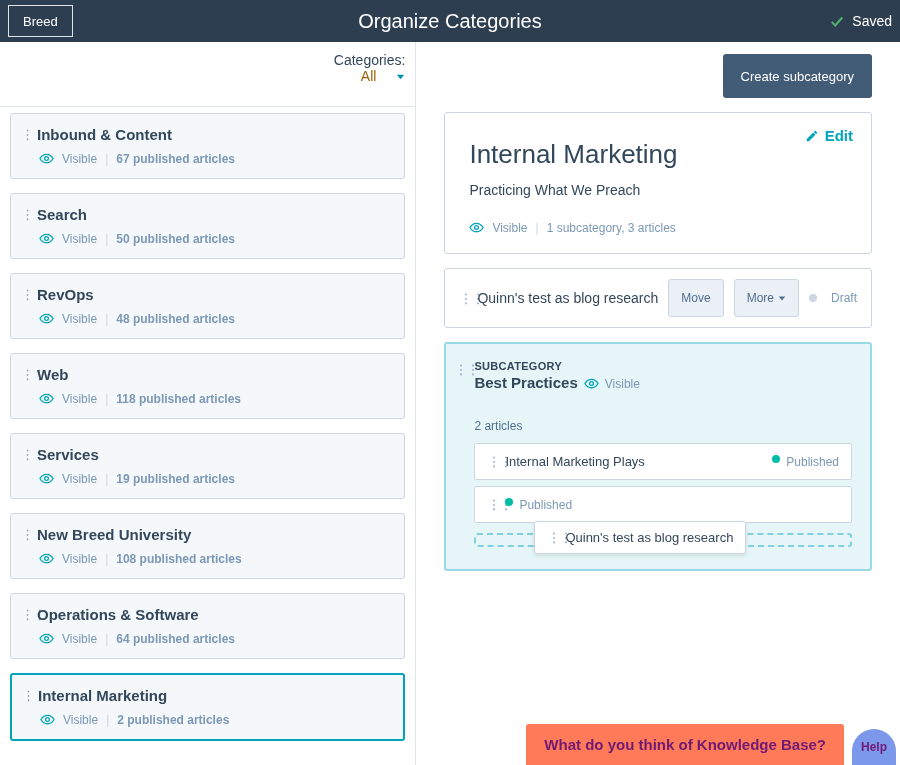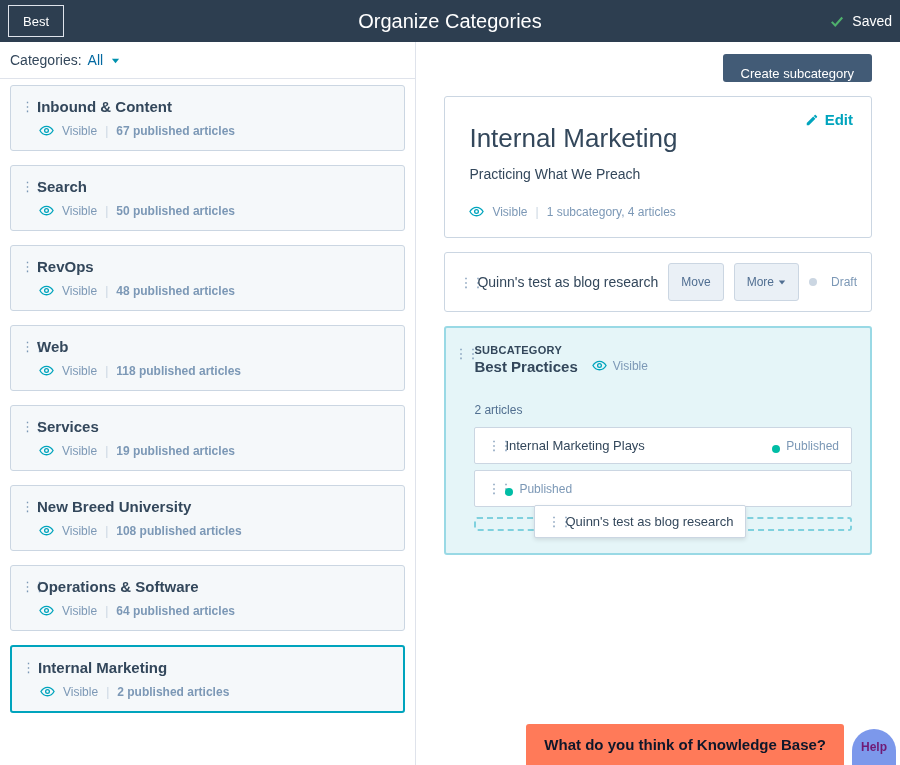--- a/index.html
+++ b/index.html
@@ -6,81 +6,81 @@
 body { font-family: -apple-system, BlinkMacSystemFont, "Segoe UI", Helvetica, Arial, sans-serif; width: 900px; height: 765px; overflow: hidden; background: #fff; position: relative; }
 
 .topbar { height: 42px; background: #2d3e50; color: #fff; display: flex; align-items: center; padding: 0 8px; position: relative; }
 .exit-btn { border: 1px solid #dfe3eb; color: #fff; background: transparent; height: 32px; padding: 0 14px; font-size: 13px; cursor: pointer; }
 .top-title { position: absolute; left: 50%; transform: translateX(-50%); font-size: 20px; font-weight: 400; }
 .saved { margin-left: auto; display: flex; align-items: center; gap: 8px; font-size: 14px; }
 .saved svg { width: 14px; height: 14px; }
 
 .workspace { display: flex; height: calc(765px - 42px); }
 .left { width: 425px; border-right: 1px solid #dfe3eb; display: flex; flex-direction: column; }
-.left-header { display: flex; align-items: flex-end; padding: 10px 10px 10px 10px; border-bottom: 1px solid #dfe3eb; }
+.left-header { display: flex; align-items: flex-end; padding: 10px 10px 22px 10px; border-bottom: 1px solid #dfe3eb; flex-direction: column; }
 .cat-label { font-size: 14px; color: #33475b; }
-.all-filter { color: #0369a1; font-size: 14px; margin-left: 6px; display: flex; align-items: center; gap: 8px; cursor: pointer; }
+.all-filter { color: #a16207; font-size: 14px; margin-left: 6px; display: flex; align-items: center; gap: 20px; cursor: pointer; }
 .all-filter svg { width: 9px; height: 9px; }
 .create-cat { margin-left: auto; background: #ff7a59; color: #fff; border: none; border-radius: 3px; height: 34px; padding: 0 14px; font-size: 13px; cursor: pointer; }
 
 .cat-list { flex: 1; overflow-y: auto; padding: 6px 10px 10px; }
 .cat-card { border: 1px solid #cbd6e2; background: #f5f8fa; border-radius: 3px; margin-bottom: 14px; padding: 12px 12px 12px 10px; position: relative; }
 .cat-card.selected { border: 2px solid #00a4bd; }
 .cat-head { display: flex; align-items: center; gap: 8px; }
 .drag { color: #7c98b6; font-size: 13px; letter-spacing: -1px; cursor: grab; user-select: none; width: 8px; }
 .cat-name { font-size: 15px; font-weight: 600; color: #33475b; }
 .cat-meta { display: flex; align-items: center; gap: 8px; margin-top: 8px; margin-left: 18px; color: #7c98b6; font-size: 12px; }
 .eye { color: #00a4bd; display: flex; align-items: center; }
 .eye svg { width: 15px; height: 15px; }
 .meta-text { color: #7c98b6; font-weight: bold; }
 .sep { color: #cbd6e2; }
 
 .right { flex: 1; position: relative; }
 .right-header { display: flex; justify-content: flex-end; padding: 12px 28px 0; }
-.create-sub { background: #425b76; color: #fff; border: none; border-radius: 3px; height: 28px; padding: 12px 18px; font-size: 13px; cursor: pointer; }
+.create-sub { background: #425b76; color: #fff; border: none; border-radius: 3px; height: 44px; padding: 12px 18px; font-size: 13px; cursor: pointer; }
 
 .detail-panel { margin: 14px 28px 14px 28px; }
 .detail-card { border: 1px solid #cbd6e2; border-radius: 3px; padding: 18px 24px; position: relative; }
 .edit-link { position: absolute; top: 14px; right: 18px; color: #00a4bd; font-size: 15px; font-weight: 600; display: flex; align-items: center; gap: 6px; cursor: pointer; }
 .edit-link svg { width: 14px; height: 14px; }
 .detail-title { font-size: 26px; font-weight: 500; color: #33475b; margin-top: 8px; }
 .detail-sub { color: #33475b; font-size: 14px; margin-top: 12px; }
 .detail-meta { display: flex; align-items: center; gap: 8px; margin-top: 22px; font-size: 12px; color: #7c98b6; }
 
 .article-row { margin: 0 28px 14px; border: 1px solid #cbd6e2; border-radius: 3px; padding: 10px 14px; display: flex; align-items: center; gap: 10px; background: #fff; }
 .article-title { font-size: 14px; color: #33475b; flex: 1; white-space: nowrap; overflow: hidden; text-overflow: ellipsis; }
 .pill-btn { border: 1px solid #cbd6e2; background: #eaf0f6; color: #506e91; border-radius: 3px; height: 38px; padding: 0 12px; font-size: 12px; cursor: pointer; display: flex; align-items: center; gap: 4px; }
 .status-dot { width: 8px; height: 8px; border-radius: 50%; }
 .dot-draft { background: #cbd6e2; }
 .dot-pub { background: #00bda5; }
 .status-text { font-size: 12px; color: #7c98b6; margin-left: 4px; }
 
 .subcat-card { margin: 0 28px; border: 2px solid #99d9e5; background: #e5f5f8; border-radius: 3px; padding: 16px 18px 22px; position: relative; }
 .subcat-label { font-size: 11px; font-weight: 700; color: #33475b; letter-spacing: 0.3px; }
-.subcat-title-row { display: flex; align-items: flex-start; gap: 14px; margin-top: 2px; }
+.subcat-title-row { display: flex; align-items: flex-end; gap: 6px; margin-top: 2px; }
 .subcat-title { font-size: 15px; font-weight: 700; color: #33475b; }
 .subcat-vis { display: flex; align-items: center; gap: 6px; color: #7c98b6; font-size: 12px; }
 .subcat-count { font-size: 12px; color: #516f90; margin-top: 28px; }
 .subcat-articles { margin-top: 10px; }
 .subart { background: #fff; border: 1px solid #cbd6e2; border-radius: 2px; padding: 10px 12px; display: flex; align-items: center; gap: 10px; margin-bottom: 6px; }
 .subart-title { flex: 1; font-size: 13px; color: #33475b; white-space: nowrap; overflow: hidden; text-overflow: ellipsis; }
-.subart-status { display: flex; align-items: flex-end; gap: 6px; font-size: 12px; color: #7c98b6; }
+.subart-status { display: flex; align-items: flex-start; gap: 6px; font-size: 12px; color: #7c98b6; }
 
 .dropzone { margin-top: 10px; height: 14px; position: relative; }
 .dz-line { border: 2px dashed #7fd1de; border-radius: 3px; height: 14px; }
 .dragged-card { position: absolute; left: 60px; top: -12px; background: #fff; border: 1px solid #cbd6e2; border-radius: 2px; padding: 8px 12px; display: flex; align-items: center; gap: 10px; font-size: 13px; color: #33475b; box-shadow: 0 2px 4px rgba(0,0,0,0.1); }
 
-.feedback-bar { position: absolute; bottom: 0; right: 56px; background: #ff7a59; color: #0f172a; padding: 12px 18px; font-size: 15px; font-weight: 600; border-radius: 3px 3px 0 0; cursor: pointer; }
+.feedback-bar { position: absolute; bottom: 0; right: 56px; background: #ff7a59; color: #701a75; padding: 12px 18px; font-size: 15px; font-weight: 600; border-radius: 3px 3px 0 0; cursor: pointer; }
 .help-btn { position: absolute; bottom: 0; right: 4px; width: 44px; height: 36px; background: #7c98eb; color: #701a75; border-radius: 22px 22px 0 0; display: flex; align-items: center; justify-content: center; font-size: 12px; font-weight: 600; cursor: pointer; }
 </style>
 </head>
 <body>
 
 <div class="topbar">
-  <button class="exit-btn">Best</button>
+  <button class="exit-btn">Breed</button>
   <div class="top-title">Organize Categories</div>
   <div class="saved">
     <svg viewBox="0 0 16 16" fill="none" stroke="#4fb06d" stroke-width="2.4">
         <polyline points="2,9 6,13 14,4"></polyline>
       </svg>
     <span>Saved</span>
   </div>
 </div>
 
 <div class="workspace">
@@ -251,21 +251,21 @@
         <div class="detail-sub">Practicing What We Preach</div>
         <div class="detail-meta">
           <span class="eye">
               <svg viewBox="0 0 16 16" fill="none" stroke="#00a4bd" stroke-width="1.4">
                 <path d="M1 8s2.5-4.5 7-4.5S15 8 15 8s-2.5 4.5-7 4.5S1 8 1 8z"></path>
                 <circle cx="8" cy="8" r="2"></circle>
               </svg>
             </span>
           <span>Visible</span>
           <span class="sep">|</span>
-          <span>1 subcategory, 4 articles</span>
+          <span>1 subcategory, 3 articles</span>
         </div>
       </div>
     </div>
 
     <div class="article-row">
       <span class="drag">⋮⋮</span>
       <span class="article-title">Quinn's test as blog research</span>
       <button class="pill-btn">Move</button>
       <button class="pill-btn">
         <span>More</span>

